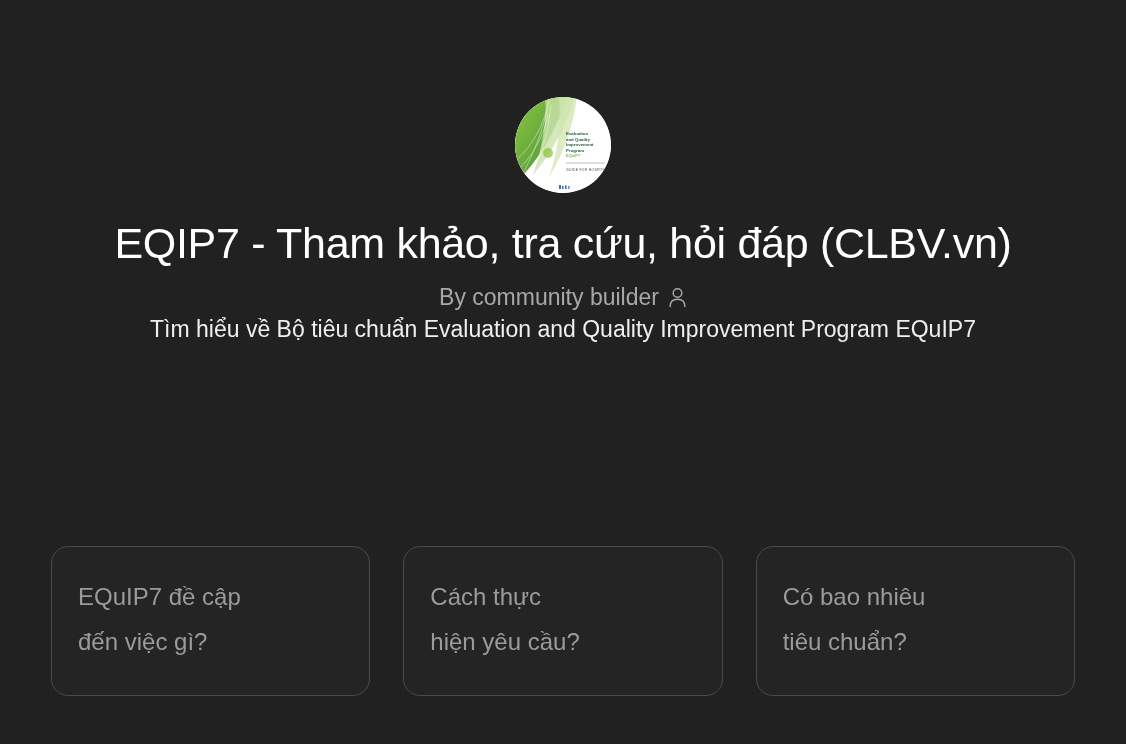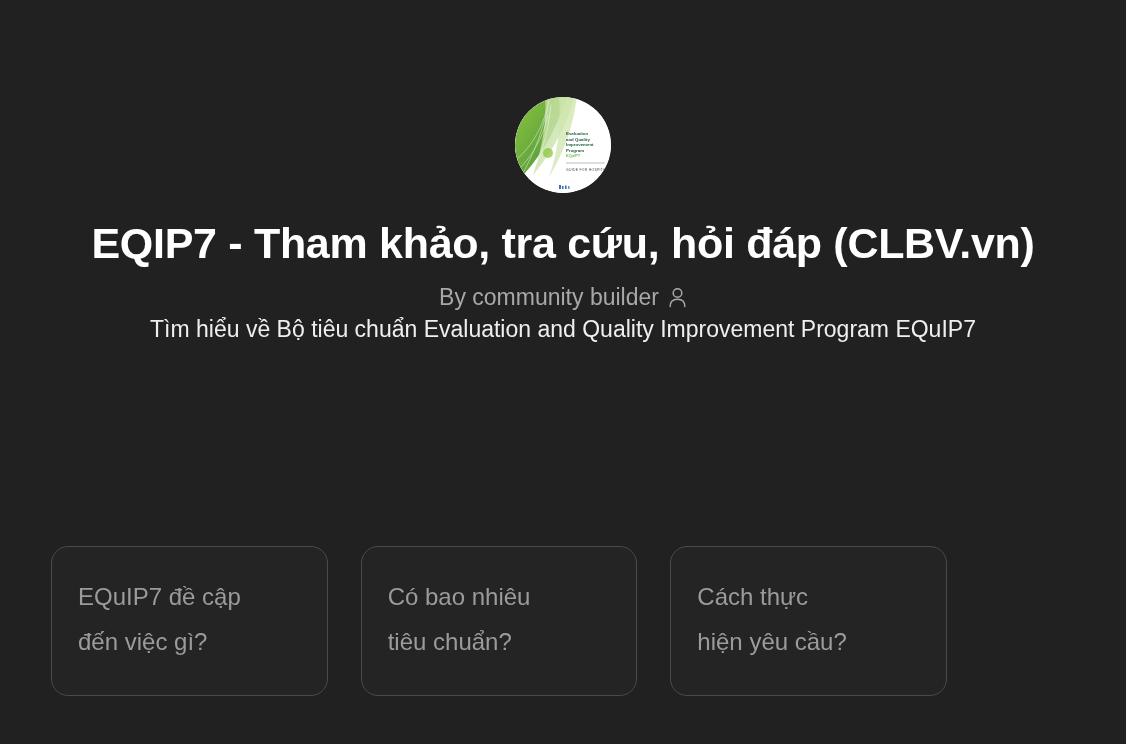--- a/index.html
+++ b/index.html
@@ -34,21 +34,21 @@
     overflow: hidden;
     position: relative;
     background: #ffffff;
   }
   .logo-svg { display: block; width: 96px; height: 96px; }
 
   
   .title {
     margin-top: 26px;
     font-size: 43px;
-    font-weight: bold;
+    font-weight: normal;
     color: #ffffff;
     letter-spacing: -0.3px;
     line-height: 1.15;
     text-align: center;
     white-space: nowrap;
   }
 
   
   .byline {
     margin-top: 18px;
@@ -69,21 +69,21 @@
     font-size: 23px;
     line-height: 40px;
     color: #efefef;
   }
 
   
   .cards {
     position: absolute;
     top: 546px;
     left: 51px;
-    width: 896px;
+    width: 1024px;
     display: flex;
     gap: 33px;
   }
   .card {
     width: 320px;
     height: 150px;
     border: 1px solid #4a4a4a;
     border-radius: 17px;
     background: #242424;
     padding: 27px 26px;
@@ -160,20 +160,20 @@
 </div>
 
 <p class="description">Tìm hiểu về Bộ tiêu chuẩn Evaluation and Quality Improvement Program EQuIP7</p>
 
 <div class="cards">
   <div class="card">
     <div class="card-text">EQuIP7 đề cập
 đến việc gì?</div>
   </div>
   <div class="card">
+    <div class="card-text">Cách thực
+hiện yêu cầu?</div>
+  </div>
+  <div class="card">
     <div class="card-text">Có bao nhiêu
 tiêu chuẩn?</div>
-  </div>
-  <div class="card">
-    <div class="card-text">Cách thực
-hiện yêu cầu?</div>
   </div>
 </div>
 
 </body></html>

